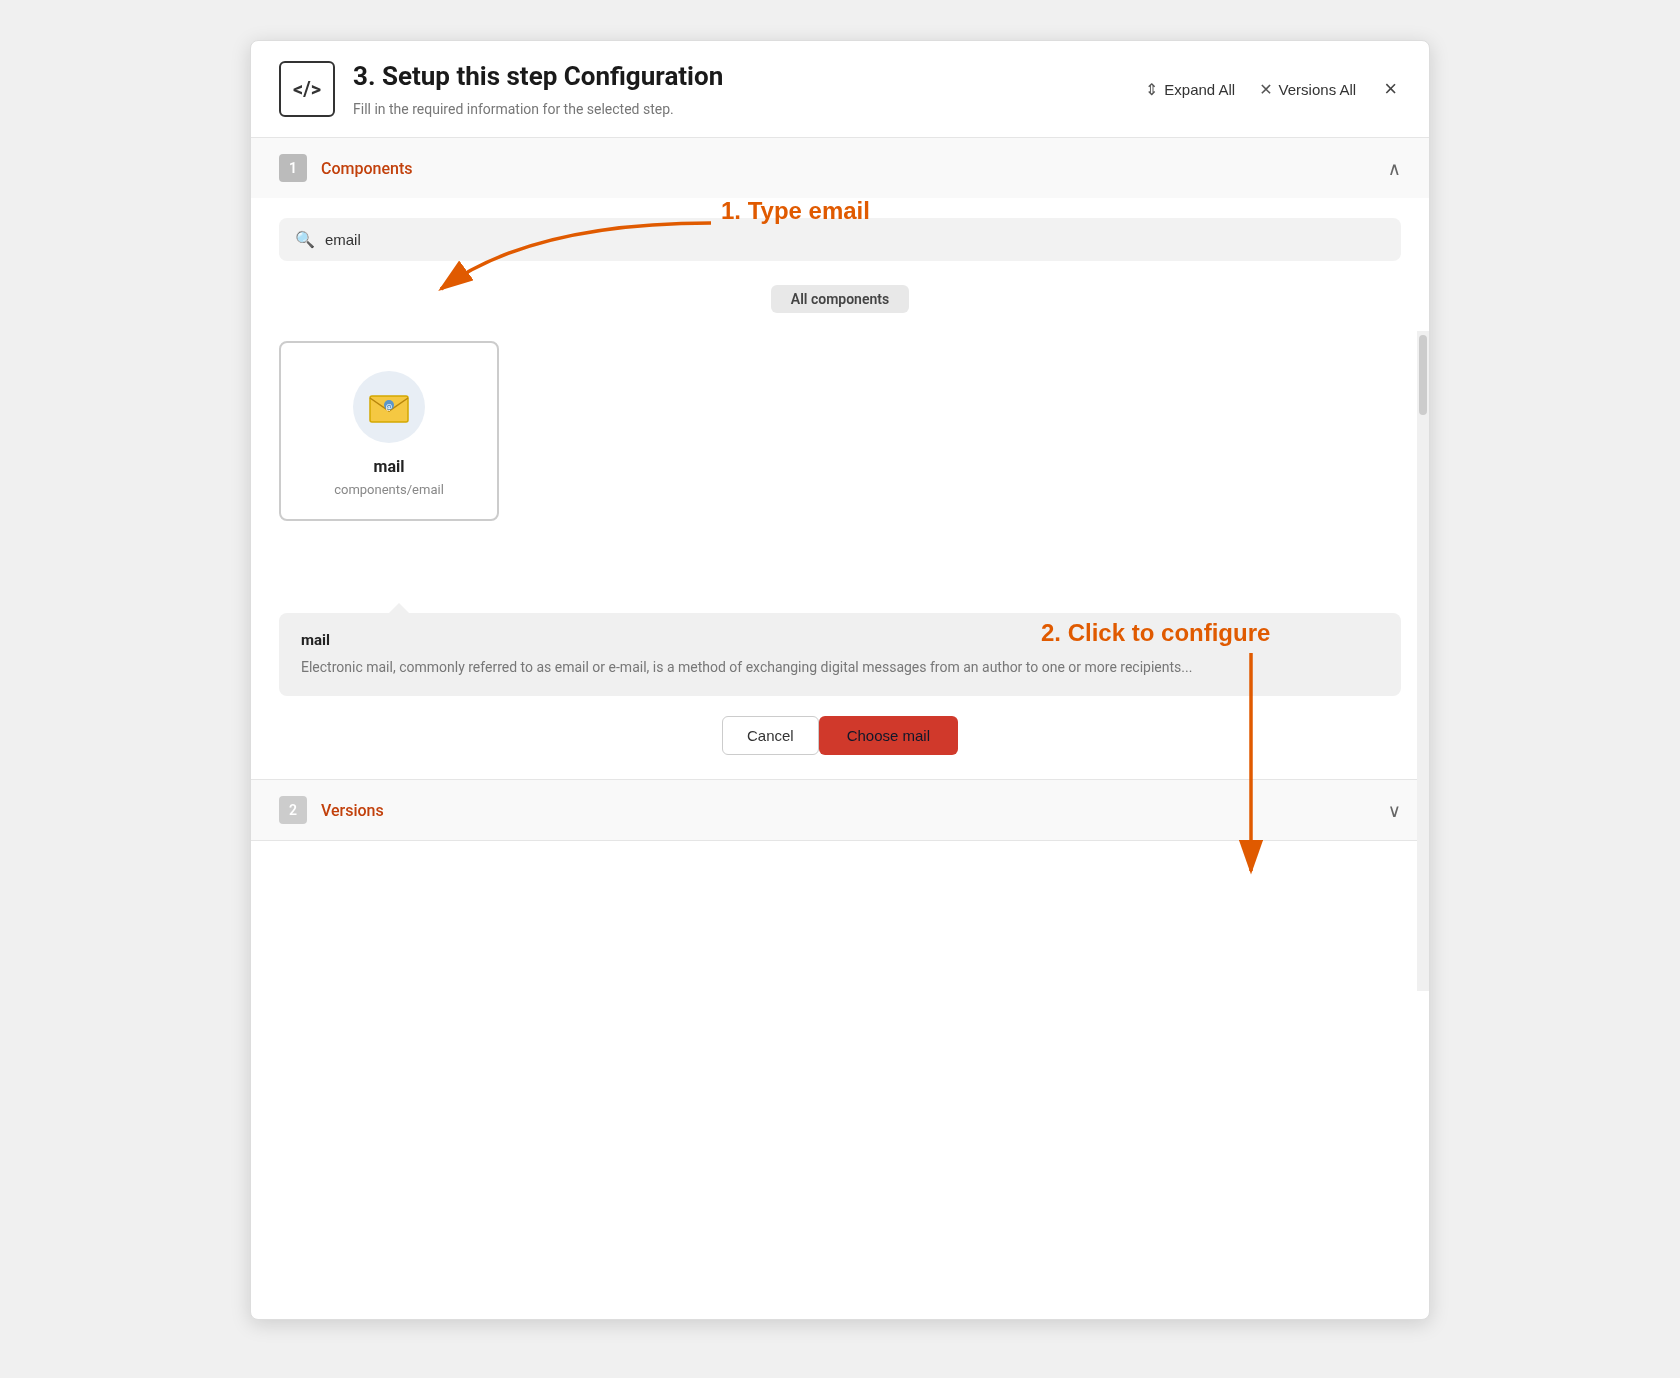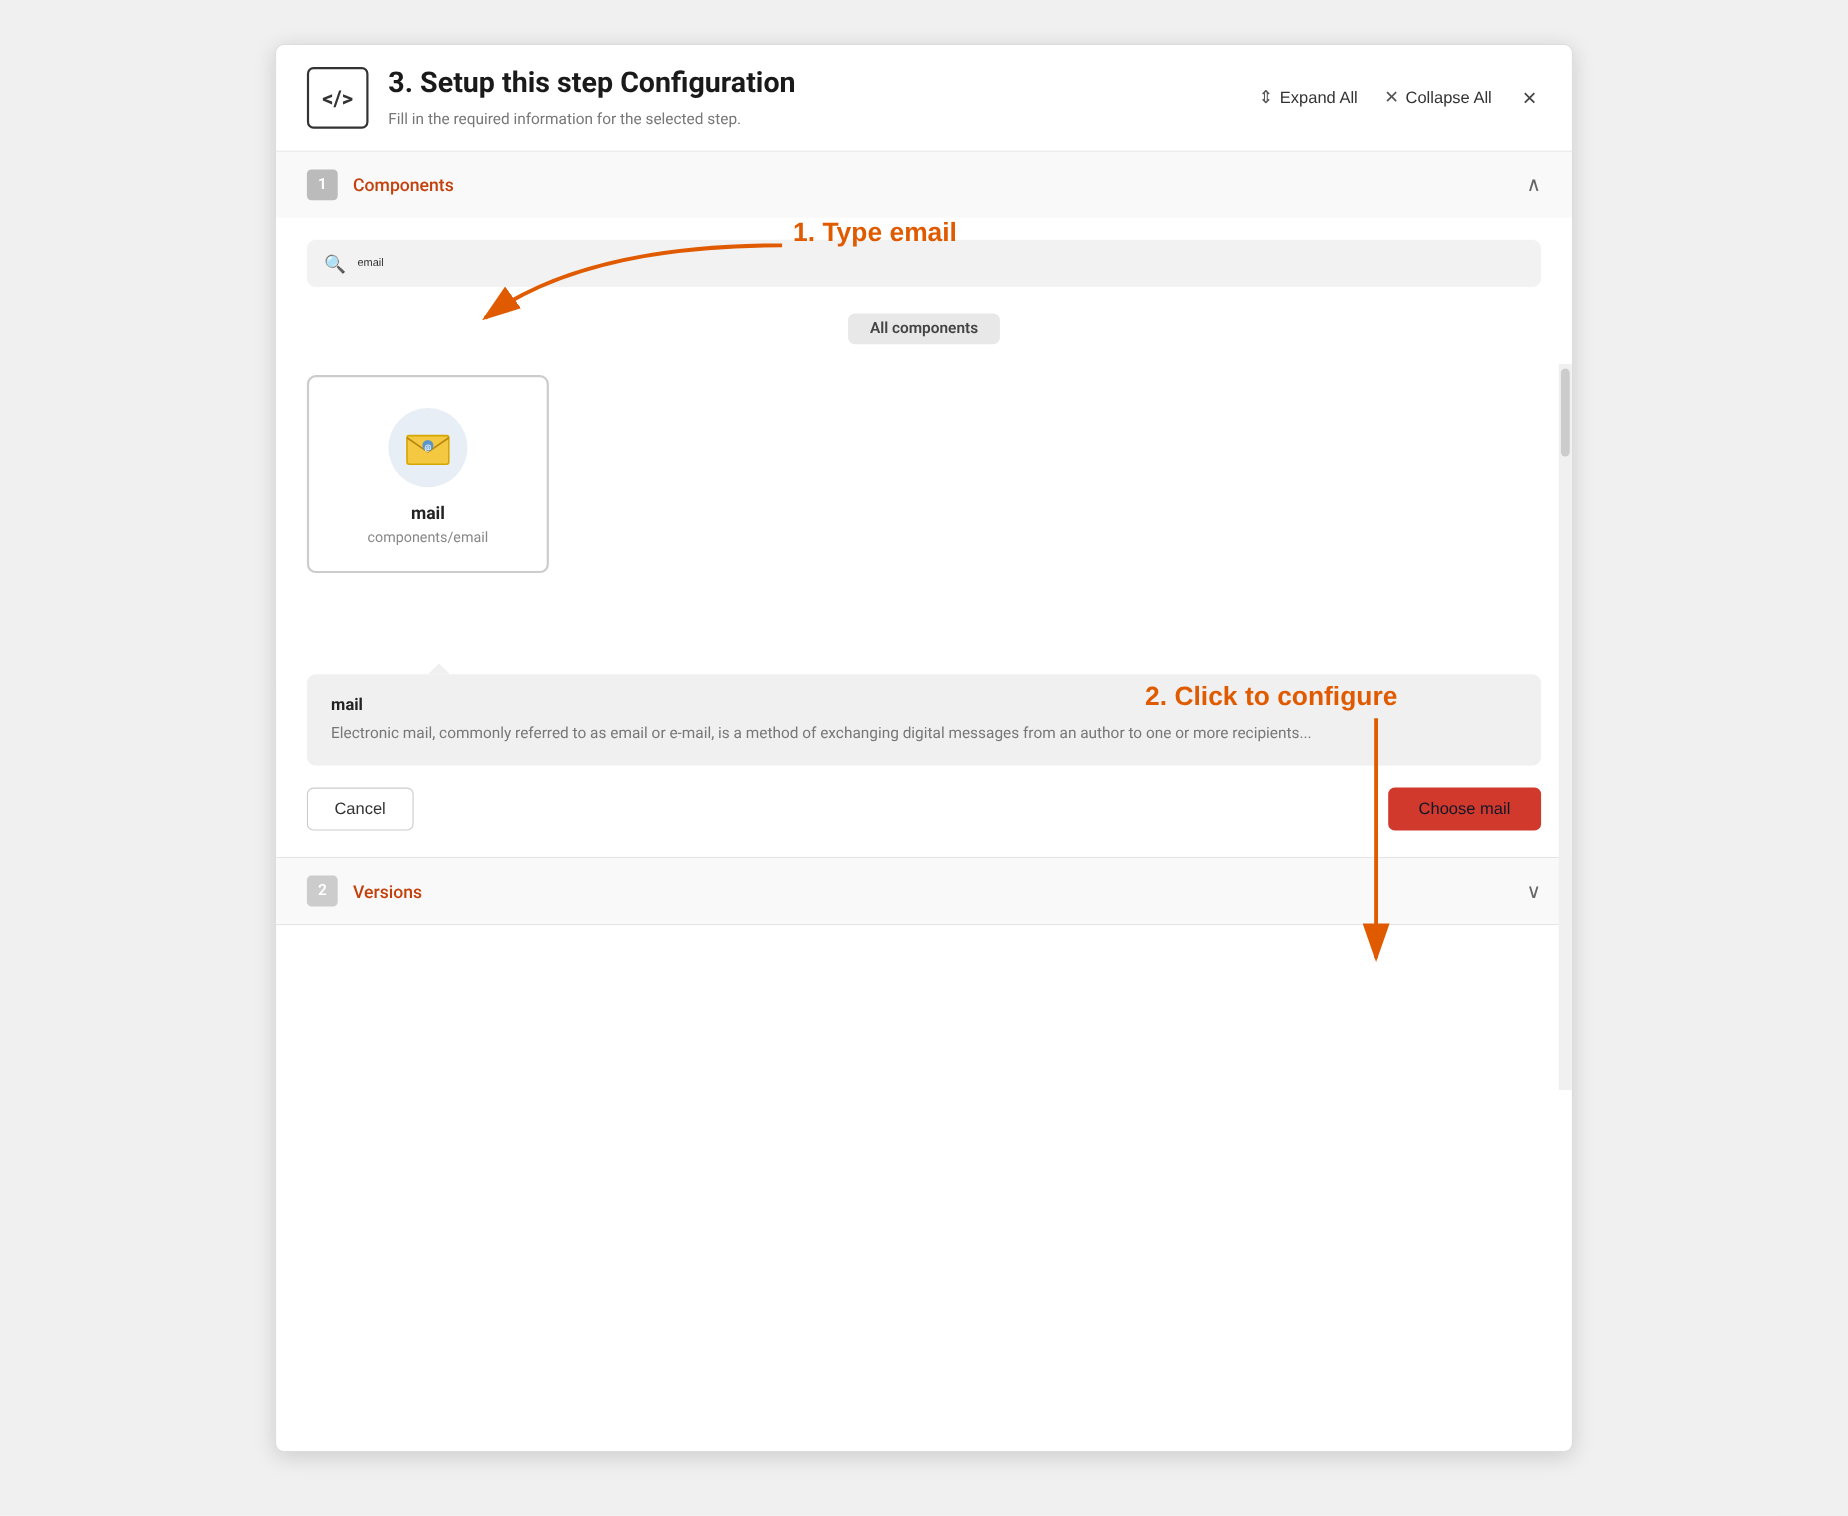--- a/index.html
+++ b/index.html
@@ -136,21 +136,21 @@
       margin-bottom: 24px;
     }
     .search-icon-wrap {
       color: #999;
       font-size: 16px;
     }
     .search-input {
       background: none;
       border: none;
       outline: none;
-      font-size: 10px;
+      font-size: 15px;
       color: #333;
       flex: 1;
     }
 
     
     .components-label-row {
       display: flex;
       justify-content: center;
       margin-bottom: 28px;
     }
@@ -233,21 +233,21 @@
     }
     .tooltip-desc {
       font-size: 14px;
       color: #777;
       line-height: 1.5;
     }
 
     
     .footer-buttons {
       display: flex;
-      justify-content: space-between;
+      justify-content: center;
       padding: 20px 28px 24px 28px;
     }
     .btn-cancel {
       background: #fff;
       border: 1px solid #ccc;
       border-radius: 6px;
       padding: 10px 24px;
       font-size: 15px;
       cursor: pointer;
       color: #333;
@@ -324,21 +324,21 @@
       <div class="header-title">3. Setup this step Configuration</div>
       <div class="header-subtitle">Fill in the required information for the selected step.</div>
     </div>
     <div class="header-actions">
       <button class="header-action-btn">
         <span class="icon-symbol">⇕</span>
         <span>Expand All</span>
       </button>
       <button class="header-action-btn">
         <span class="icon-symbol">✕</span>
-        <span>Collapse All</span>
+        <span>Versions All</span>
       </button>
       <button class="close-btn">×</button>
     </div>
   </div>
 
   <div class="section">
     <div class="section-header">
       <div class="section-number">
         <span>1</span>
       </div>

